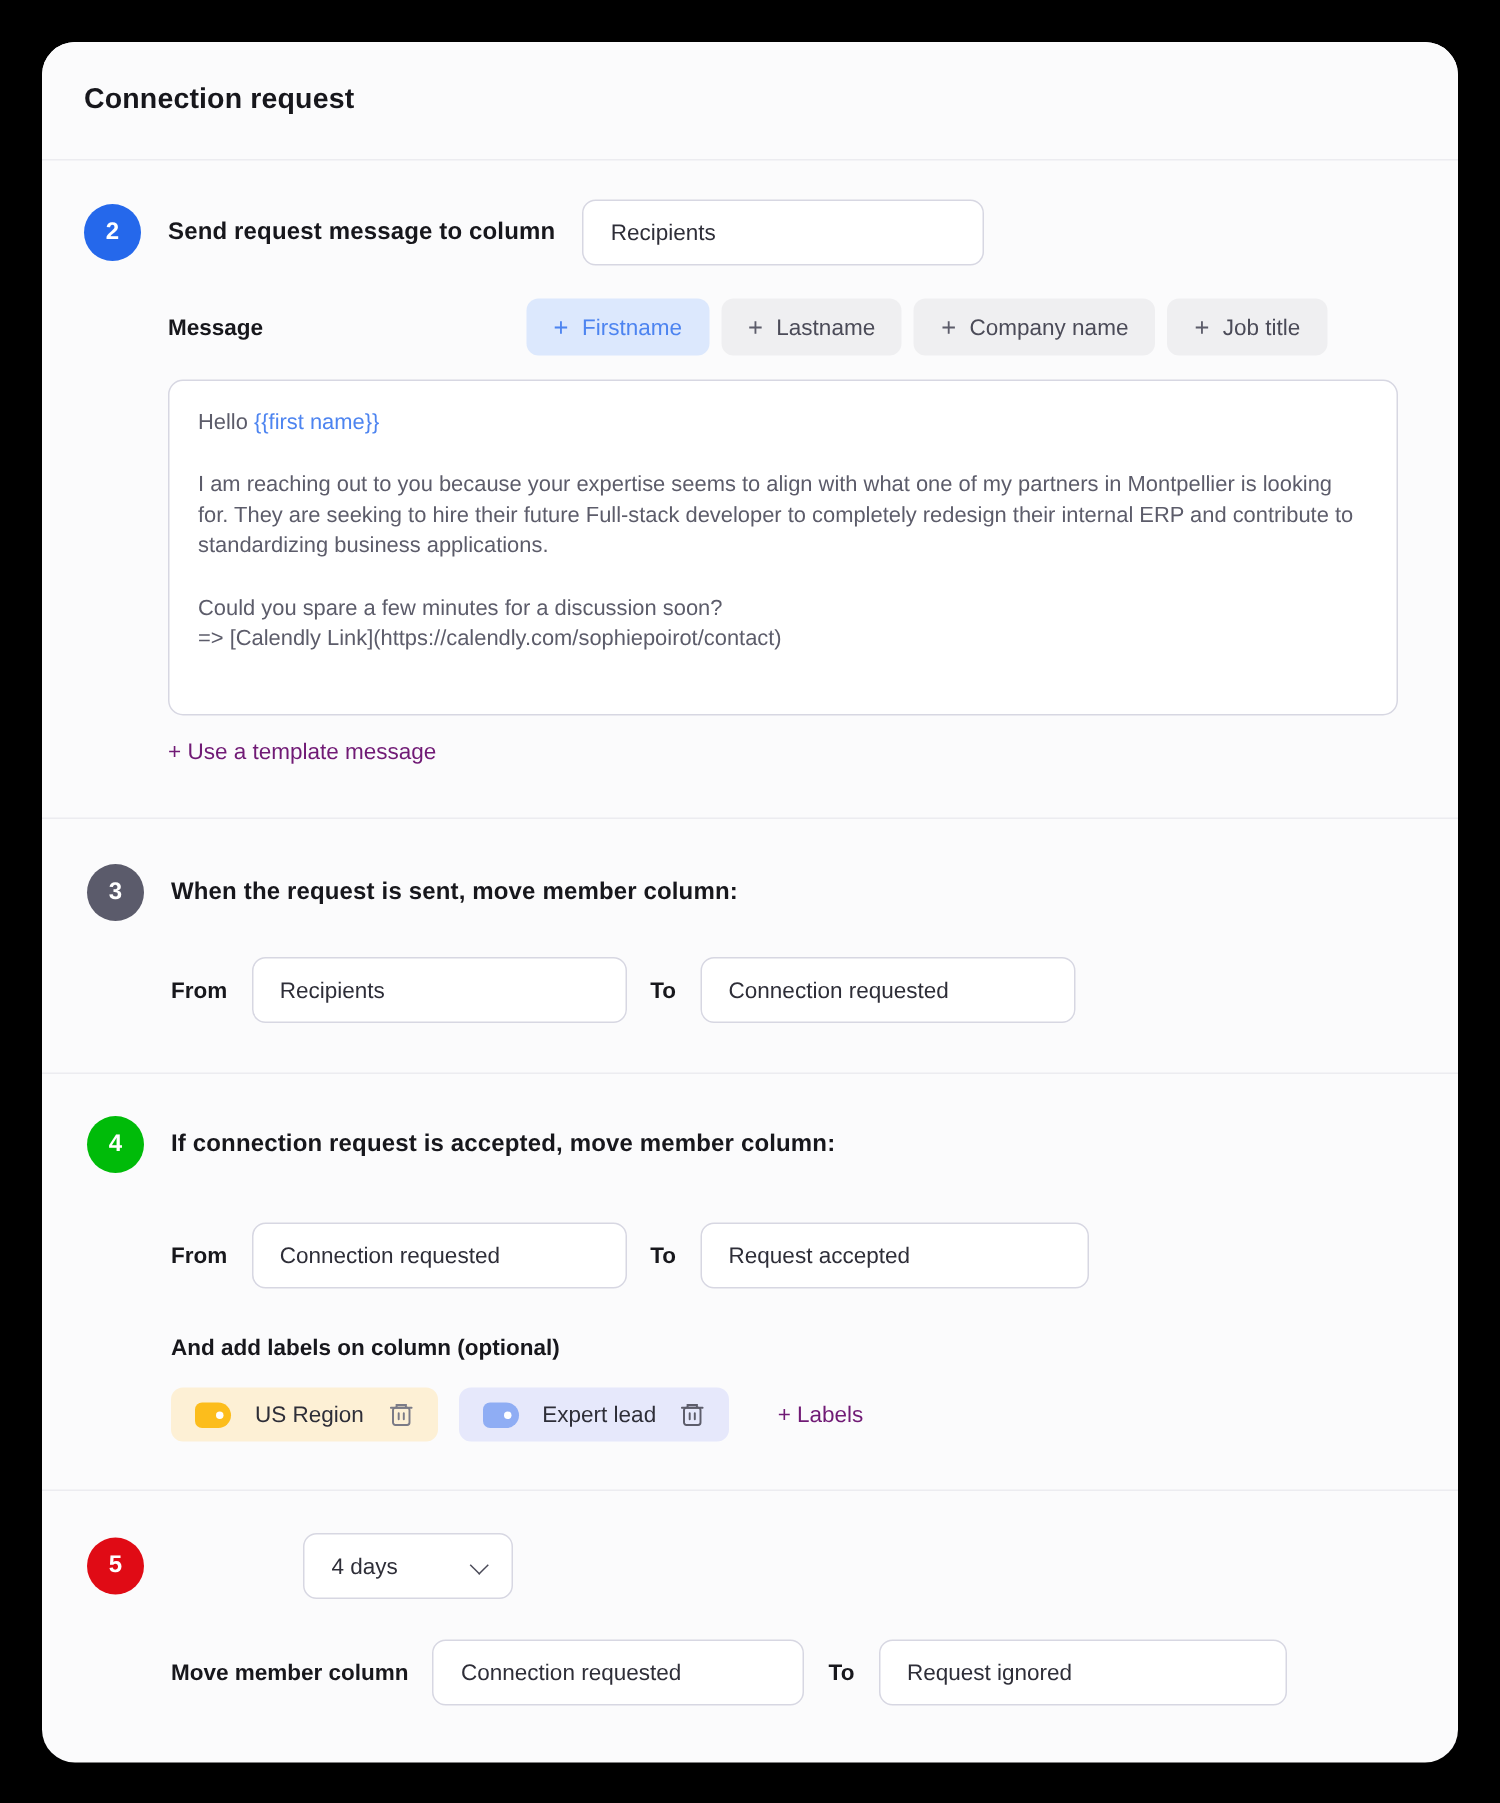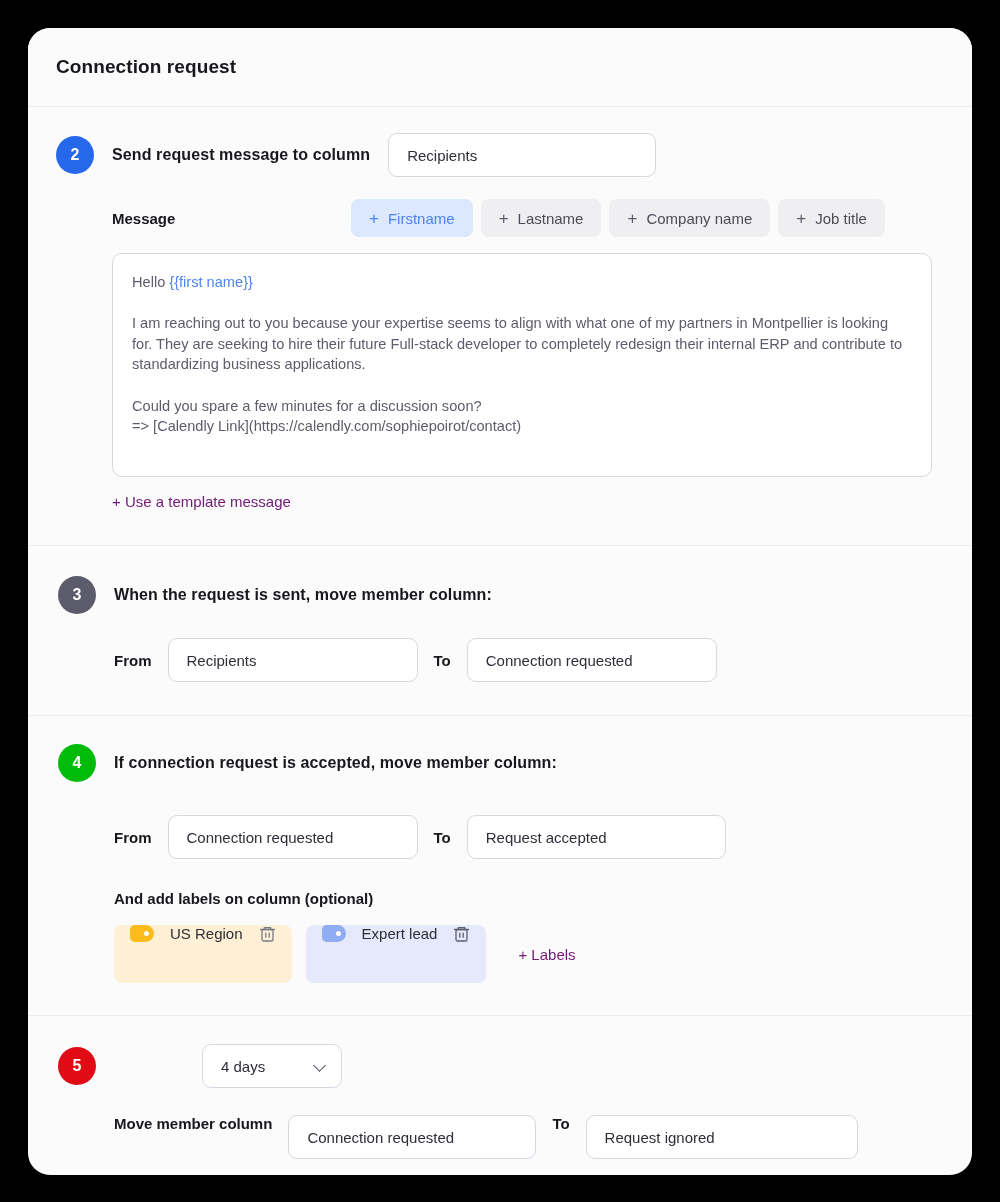--- a/index.html
+++ b/index.html
@@ -194,23 +194,23 @@
     font-weight: bold;
     color: #17171c;
   }
   .labels-row {
     display: flex;
     align-items: center;
     gap: 14px;
     margin: 18px 0 0 58px;
   }
   .label-chip {
-    height: 58px;
+    height: 36px;
     border-radius: 8px;
-    display: flex; align-items: flex-start;
+    display: flex; align-items: center;
     padding: 0 16px;
     gap: 16px;
     cursor: pointer;
   }
   .label-chip.amber { background: #fdf0d5; }
   .label-chip.indigo { background: #e6e8fb; }
   .tag-ico {
     width: 24px; height: 17px;
     border-radius: 5px 9px 9px 5px;
     position: relative;
@@ -228,21 +228,21 @@
   .tag-ico.indigo { background: #8fadf4; }
   .label-name { font-size: 15px; color: #2e2e38; }
   .trash { width: 17px; height: 18px; flex: 0 0 17px; }
 
   
   #sec5 { padding-top: 28px; padding-bottom: 30px; }
   #sec5 .step-head { padding-left: 2px; gap: 18px; }
   #sec5 .step-head .field { width: 140px; margin-left: 88px; }
   .move-row {
     display: flex;
-    align-items: flex-start;
+    align-items: center;
     gap: 16px;
     margin: 27px 0 0 58px;
   }
   #sec5 .move-row .field:nth-of-type(1) { width: 248px; }
   #sec5 .move-row .field:nth-of-type(2) { width: 272px; }
 </style>
 </head>
 <body>
 
 <div class="card">

